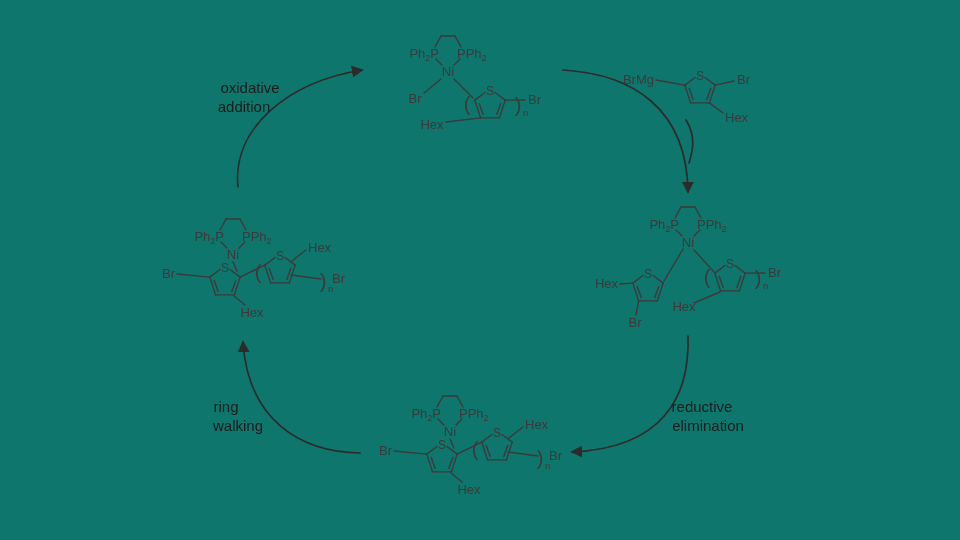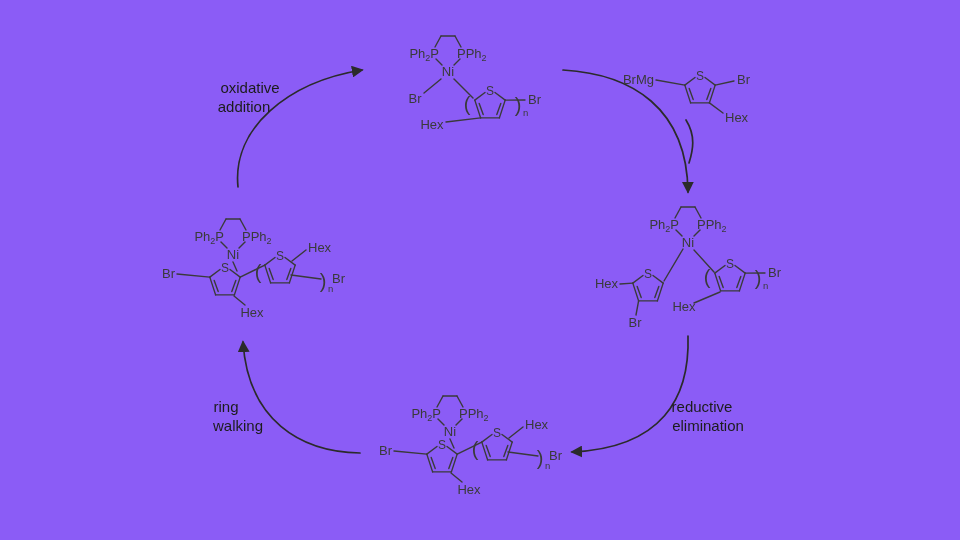--- a/index.html
+++ b/index.html
@@ -1,16 +1,16 @@
 <!DOCTYPE html>
 <html><head>
 <meta charset="utf-8">
 <style>
   html,body{margin:0;padding:0;background:#ffffff;}
-  .stage{position:relative;width:960px;height:540px;background:#8b5cf6;overflow:hidden;
+  .stage{position:relative;width:960px;height:540px;background:#0f766e;overflow:hidden;
          font-family:"Liberation Sans",sans-serif;}
   svg{display:block;}
   .bond{stroke:#3a3a3a;stroke-width:1.4;fill:none;stroke-linecap:round;}
   .arrow{stroke:#2b2b2b;stroke-width:1.7;fill:none;stroke-linecap:round;}
   .atom{font-family:"Liberation Sans",sans-serif;font-size:13px;fill:#3a3a3a;}
   .atom-s{font-size:12px;}
   .sub{font-size:9px;}
   .sub-text{font-size:9.5px;fill:#3a3a3a;font-family:"Liberation Sans",sans-serif;}
   .paren{font-family:"Liberation Sans",sans-serif;font-size:20px;fill:#3a3a3a;}
   .step{font-family:"Liberation Sans",sans-serif;font-size:15px;fill:#1c1c1c;}

